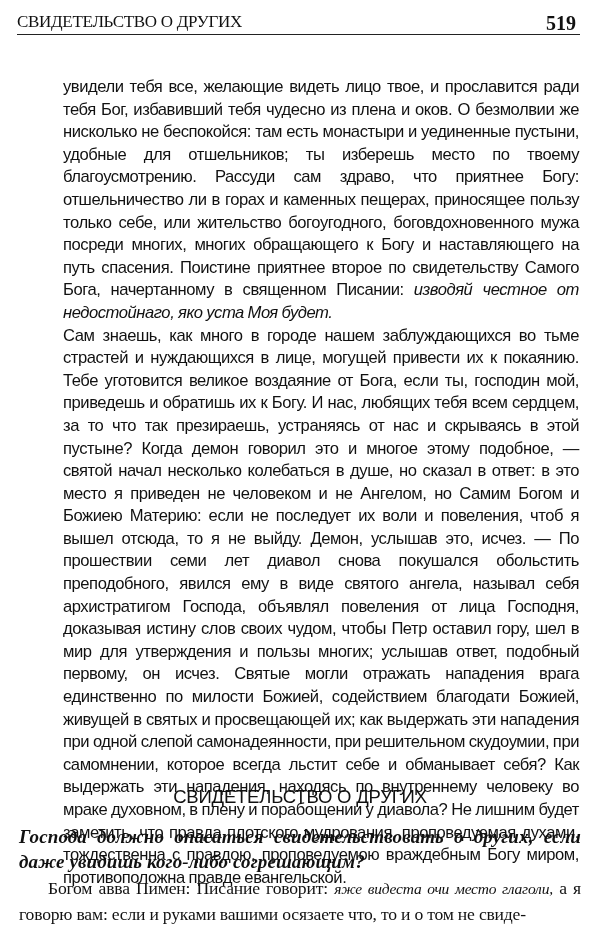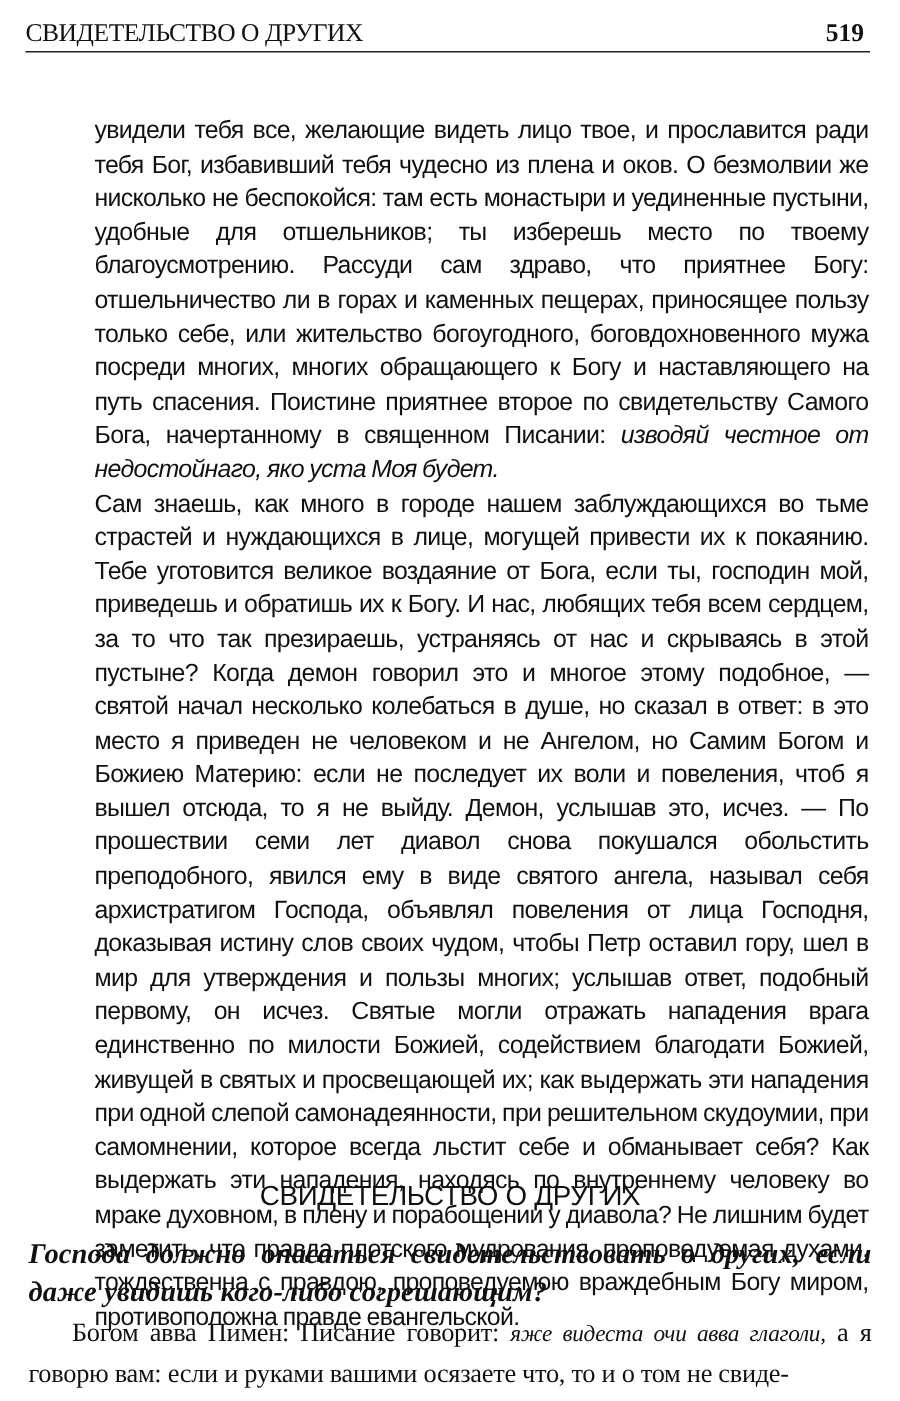--- a/index.html
+++ b/index.html
@@ -3,21 +3,21 @@
 <meta charset="utf-8">
 <style>
   html, body { margin: 0; padding: 0; background: #ffffff; }
   body { width: 600px; height: 934px; position: relative; overflow: hidden; color: #111; }
   .running-head {
     position: absolute; left: 17px; top: 8px; width: 563px; height: 26px;
     border-bottom: 1.5px solid #222;
     font-family: "Liberation Serif", serif;
   }
   .running-title { position: absolute; left: 0; top: 4px; font-size: 17px; letter-spacing: -0.3px; }
-  .page-number { position: absolute; right: 4px; top: 4px; font-size: 17px; font-weight: bold; }
+  .page-number { position: absolute; right: 4px; top: 4px; font-size: 20px; font-weight: bold; }
   .quote {
     position: absolute; left: 63px; top: 76px; width: 516px;
     font-family: Liberation Sans, sans-serif; font-size: 16.6px; line-height: 22.6px;
     text-align: justify; letter-spacing: -0.45px; word-spacing: -0.5px;
   }
   .quote p { margin: 0; }
   .quote i { font-style: italic; }
   .section-heading {
     position: absolute; left: 0; top: 786px; width: 600px; text-align: center;
     font-family: "Liberation Sans", sans-serif; font-size: 18.5px; letter-spacing: -0.2px;
@@ -44,13 +44,13 @@
 
 <div class="quote">
   <p><span>увидели тебя все, желающие видеть лицо твое, и прославится ради тебя Бог, избавивший тебя чудесно из плена и оков. О безмолвии же нисколько не беспокойся: там есть монастыри и уединенные пустыни, удобные для отшельников; ты изберешь место по твоему благоусмотрению. Рассуди сам здраво, что приятнее Богу: отшельничество ли в горах и каменных пещерах, приносящее пользу только себе, или жительство богоугодного, боговдохновенного мужа посреди многих, многих обращающего к Богу и наставляющего на путь спасения. Поистине приятнее второе по свидетельству Самого Бога, начертанному в священном Писании: </span><i>изводяй честное от недостойнаго, яко уста Моя будет.</i></p>
   <p>Сам знаешь, как много в городе нашем заблуждающихся во тьме страстей и нуждающихся в лице, могущей привести их к покаянию. Тебе уготовится великое воздаяние от Бога, если ты, господин мой, приведешь и обратишь их к Богу. И нас, любящих тебя всем сердцем, за то что так презираешь, устраняясь от нас и скрываясь в этой пустыне? Когда демон говорил это и многое этому подобное, — святой начал несколько колебаться в душе, но сказал в ответ: в это место я приведен не человеком и не Ангелом, но Самим Богом и Божиею Материю: если не последует их воли и повеления, чтоб я вышел отсюда, то я не выйду. Демон, услышав это, исчез. — По прошествии семи лет диавол снова покушался обольстить преподобного, явился ему в виде святого ангела, называл себя архистратигом Господа, объявлял повеления от лица Господня, доказывая истину слов своих чудом, чтобы Петр оставил гору, шел в мир для утверждения и пользы многих; услышав ответ, подобный первому, он исчез. Святые могли отражать нападения врага единственно по милости Божией, содействием благодати Божией, живущей в святых и просвещающей их; как выдержать эти нападения при одной слепой самонадеянности, при решительном скудоумии, при самомнении, которое всегда льстит себе и обманывает себя? Как выдержать эти нападения, находясь по внутреннему человеку во мраке духовном, в плену и порабощении у диавола? Не лишним будет заметить, что правда плотского мудрования, проповедуемая духами. тождественна с правдою, проповедуемою враждебным Богу миром, противоположна правде евангельской.</p>
 </div>
 
 <div class="section-heading">СВИДЕТЕЛЬСТВО О ДРУГИХ</div>
 
 <div class="question">Господа должно опасаться свидетельствовать о других, если даже увидишь кого-либо согрешающим?</div>
 
-<div class="answer"><span>Богом авва Пимен: Писание говорит: </span><i>яже видеста очи авва глаголи,</i><span> а я говорю вам: если и руками вашими осязаете что, то и о том не свиде-</span></div>
+<div class="answer"><span>Богом авва Пимен: Писание говорит: </span><i>яже видеста очи место глаголи,</i><span> а я говорю вам: если и руками вашими осязаете что, то и о том не свиде-</span></div>
 
 </body></html>

